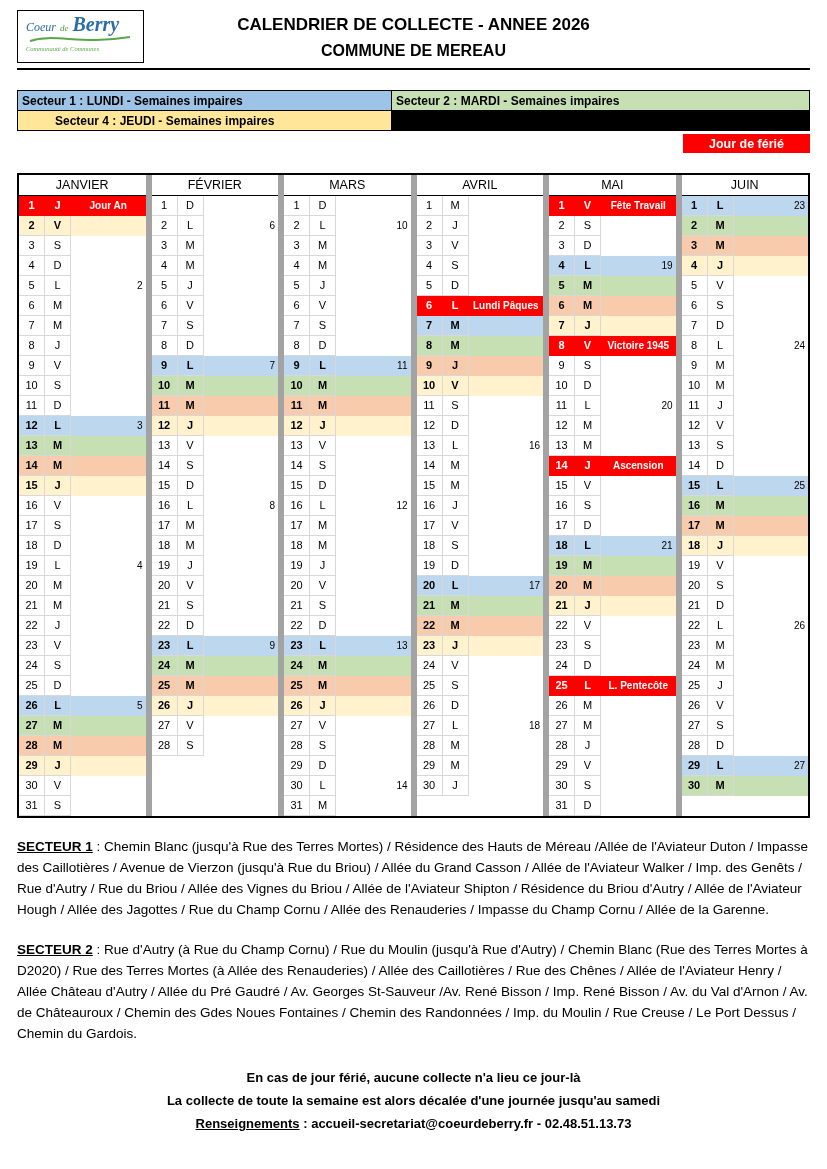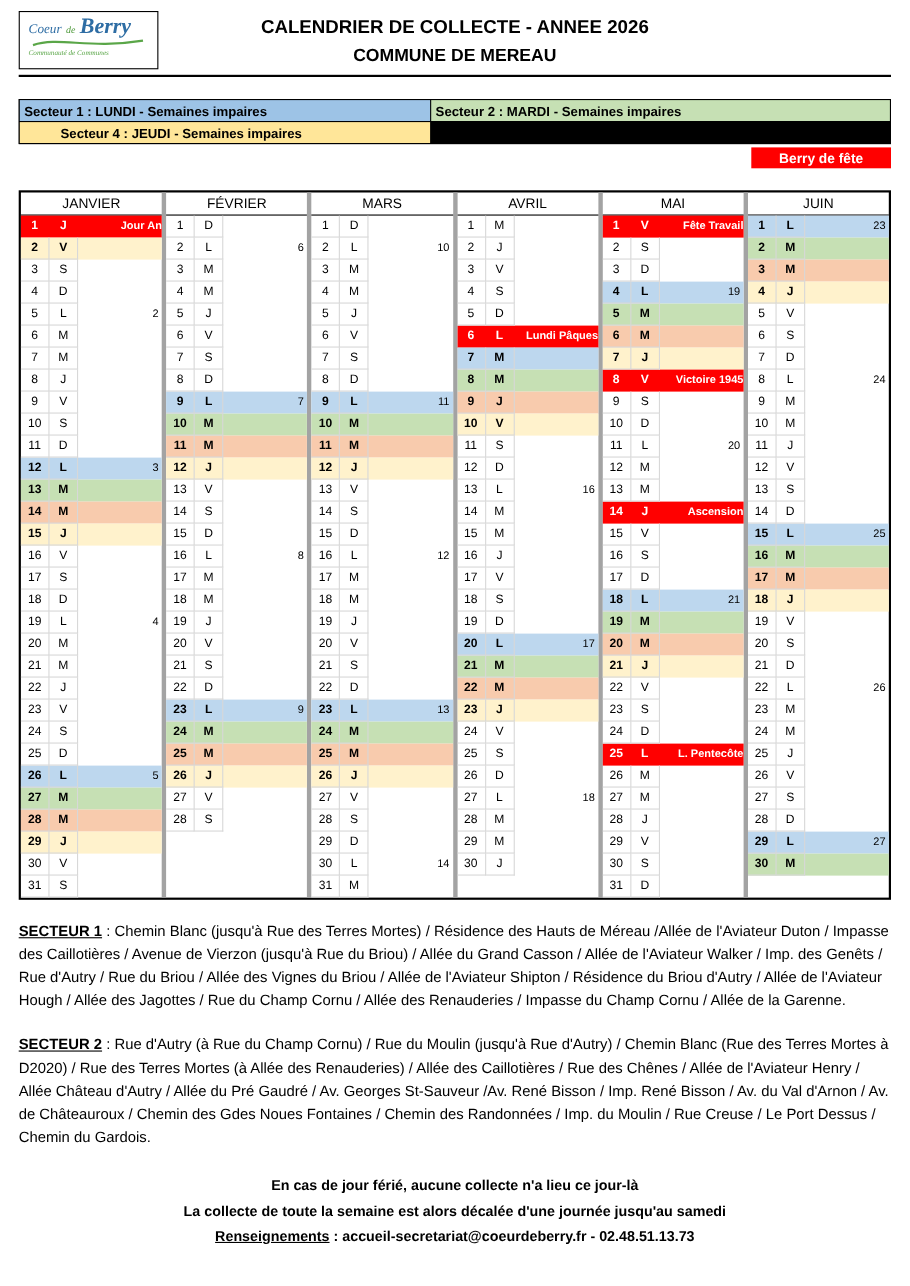--- a/index.html
+++ b/index.html
@@ -20,35 +20,35 @@
   .title2 { font-size:16px; font-weight:bold; margin-top:7px; }
 
   
   .legend { margin-top:20px; }
   .legend-grid { display:grid; grid-template-columns:373px 1fr; gap:1px; background:#000; border:1px solid #000; }
   .legend-cell { background:#fff; font-weight:bold; font-size:12px; padding:3px 4px 2px 4px; }
   .holiday-flag { width:127px; margin:3px 0 0 auto; text-align:center; color:#fff; font-weight:bold; font-size:12.5px; padding:3px 0 2px 0; }
 
   
   .calendar { display:flex; margin-top:20px; border:2px solid #000; }
-  .month-col { flex:1 1 0; min-width:0; display:flex; flex-direction:column; border-right:4px solid #a3a3a3; }
+  .month-col { flex:1 1 0; min-width:0; display:flex; flex-direction:column; border-right:6px solid #a3a3a3; }
   .month-col:last-child { border-right:none; }
   .month-header { height:20px; line-height:20px; text-align:center; font-size:12.5px; border-bottom:1px solid #000; }
   .month-body { height:620px; }
   .day-row { display:flex; height:20px; }
   .c { box-sizing:border-box; height:20px; line-height:19px; }
   .num { width:26px; text-align:center; font-size:11px; border-right:1px solid #d8d8d8; border-bottom:1px solid #d8d8d8; }
   .let { width:26px; text-align:center; font-size:11px; border-right:1px solid #d8d8d8; border-bottom:1px solid #d8d8d8; }
   .note { flex:1; min-width:0; font-size:10px; text-align:right; padding-right:3px; overflow:hidden; }
   .t-s1 { background:var(--s1); } .t-s2 { background:var(--s2); }
   .t-s3 { background:var(--s3); } .t-s4 { background:var(--s4); }
   .t-s1 .num,.t-s1 .let,.t-s2 .num,.t-s2 .let,.t-s3 .num,.t-3 .let,.t-s3 .let,.t-s4 .num,.t-s4 .let { font-weight:bold; }
   .t-hol { background:var(--hol); color:#fff; }
   .t-hol .num, .t-hol .let { font-weight:bold; border-color:transparent; }
-  .t-hol .note { font-weight:bold; font-size:10px; padding-right:0; white-space:nowrap; }
+  .t-hol .note { text-align:center; font-weight:bold; font-size:10px; padding-right:0; white-space:nowrap; }
 
   
   .sectors { margin-top:18px; font-size:13.5px; line-height:21px; }
   .sector-para { margin-bottom:19px; }
   .sector-label { font-weight:bold; text-decoration:underline; }
 
   
   .footer { margin-top:22px; text-align:center; font-weight:bold; font-size:13px; line-height:23px; }
   .contact-label { text-decoration:underline;text-align:center; }
 </style>
@@ -74,21 +74,21 @@
       <div class="title2">COMMUNE DE MEREAU</div>
     </div>
   </div>
 
   <div class="legend">
     <div class="legend-grid">
       <div class="legend-cell" style="background: rgb(157, 195, 230);">Secteur 1 : LUNDI - Semaines impaires</div>
       <div class="legend-cell" style="background: rgb(198, 224, 180);">Secteur 2 : MARDI - Semaines impaires</div>
       <div class="legend-cell" style="background: rgb(255, 230, 153); padding-left: 37px;">Secteur 4 : JEUDI - Semaines impaires</div>
     </div>
-    <div class="holiday-flag" style="background: rgb(255, 0, 0);">Berry de fête</div>
+    <div class="holiday-flag" style="background: rgb(255, 0, 0);">Jour de férié</div>
   </div>
 
   <div class="calendar">
       <div class="month-col">
         <div class="month-header">JANVIER</div>
         <div class="month-body">
           <div class="day-row t-hol">
             <div class="c num">1</div>
             <div class="c let">J</div>
             <div class="c note">Jour An</div>

